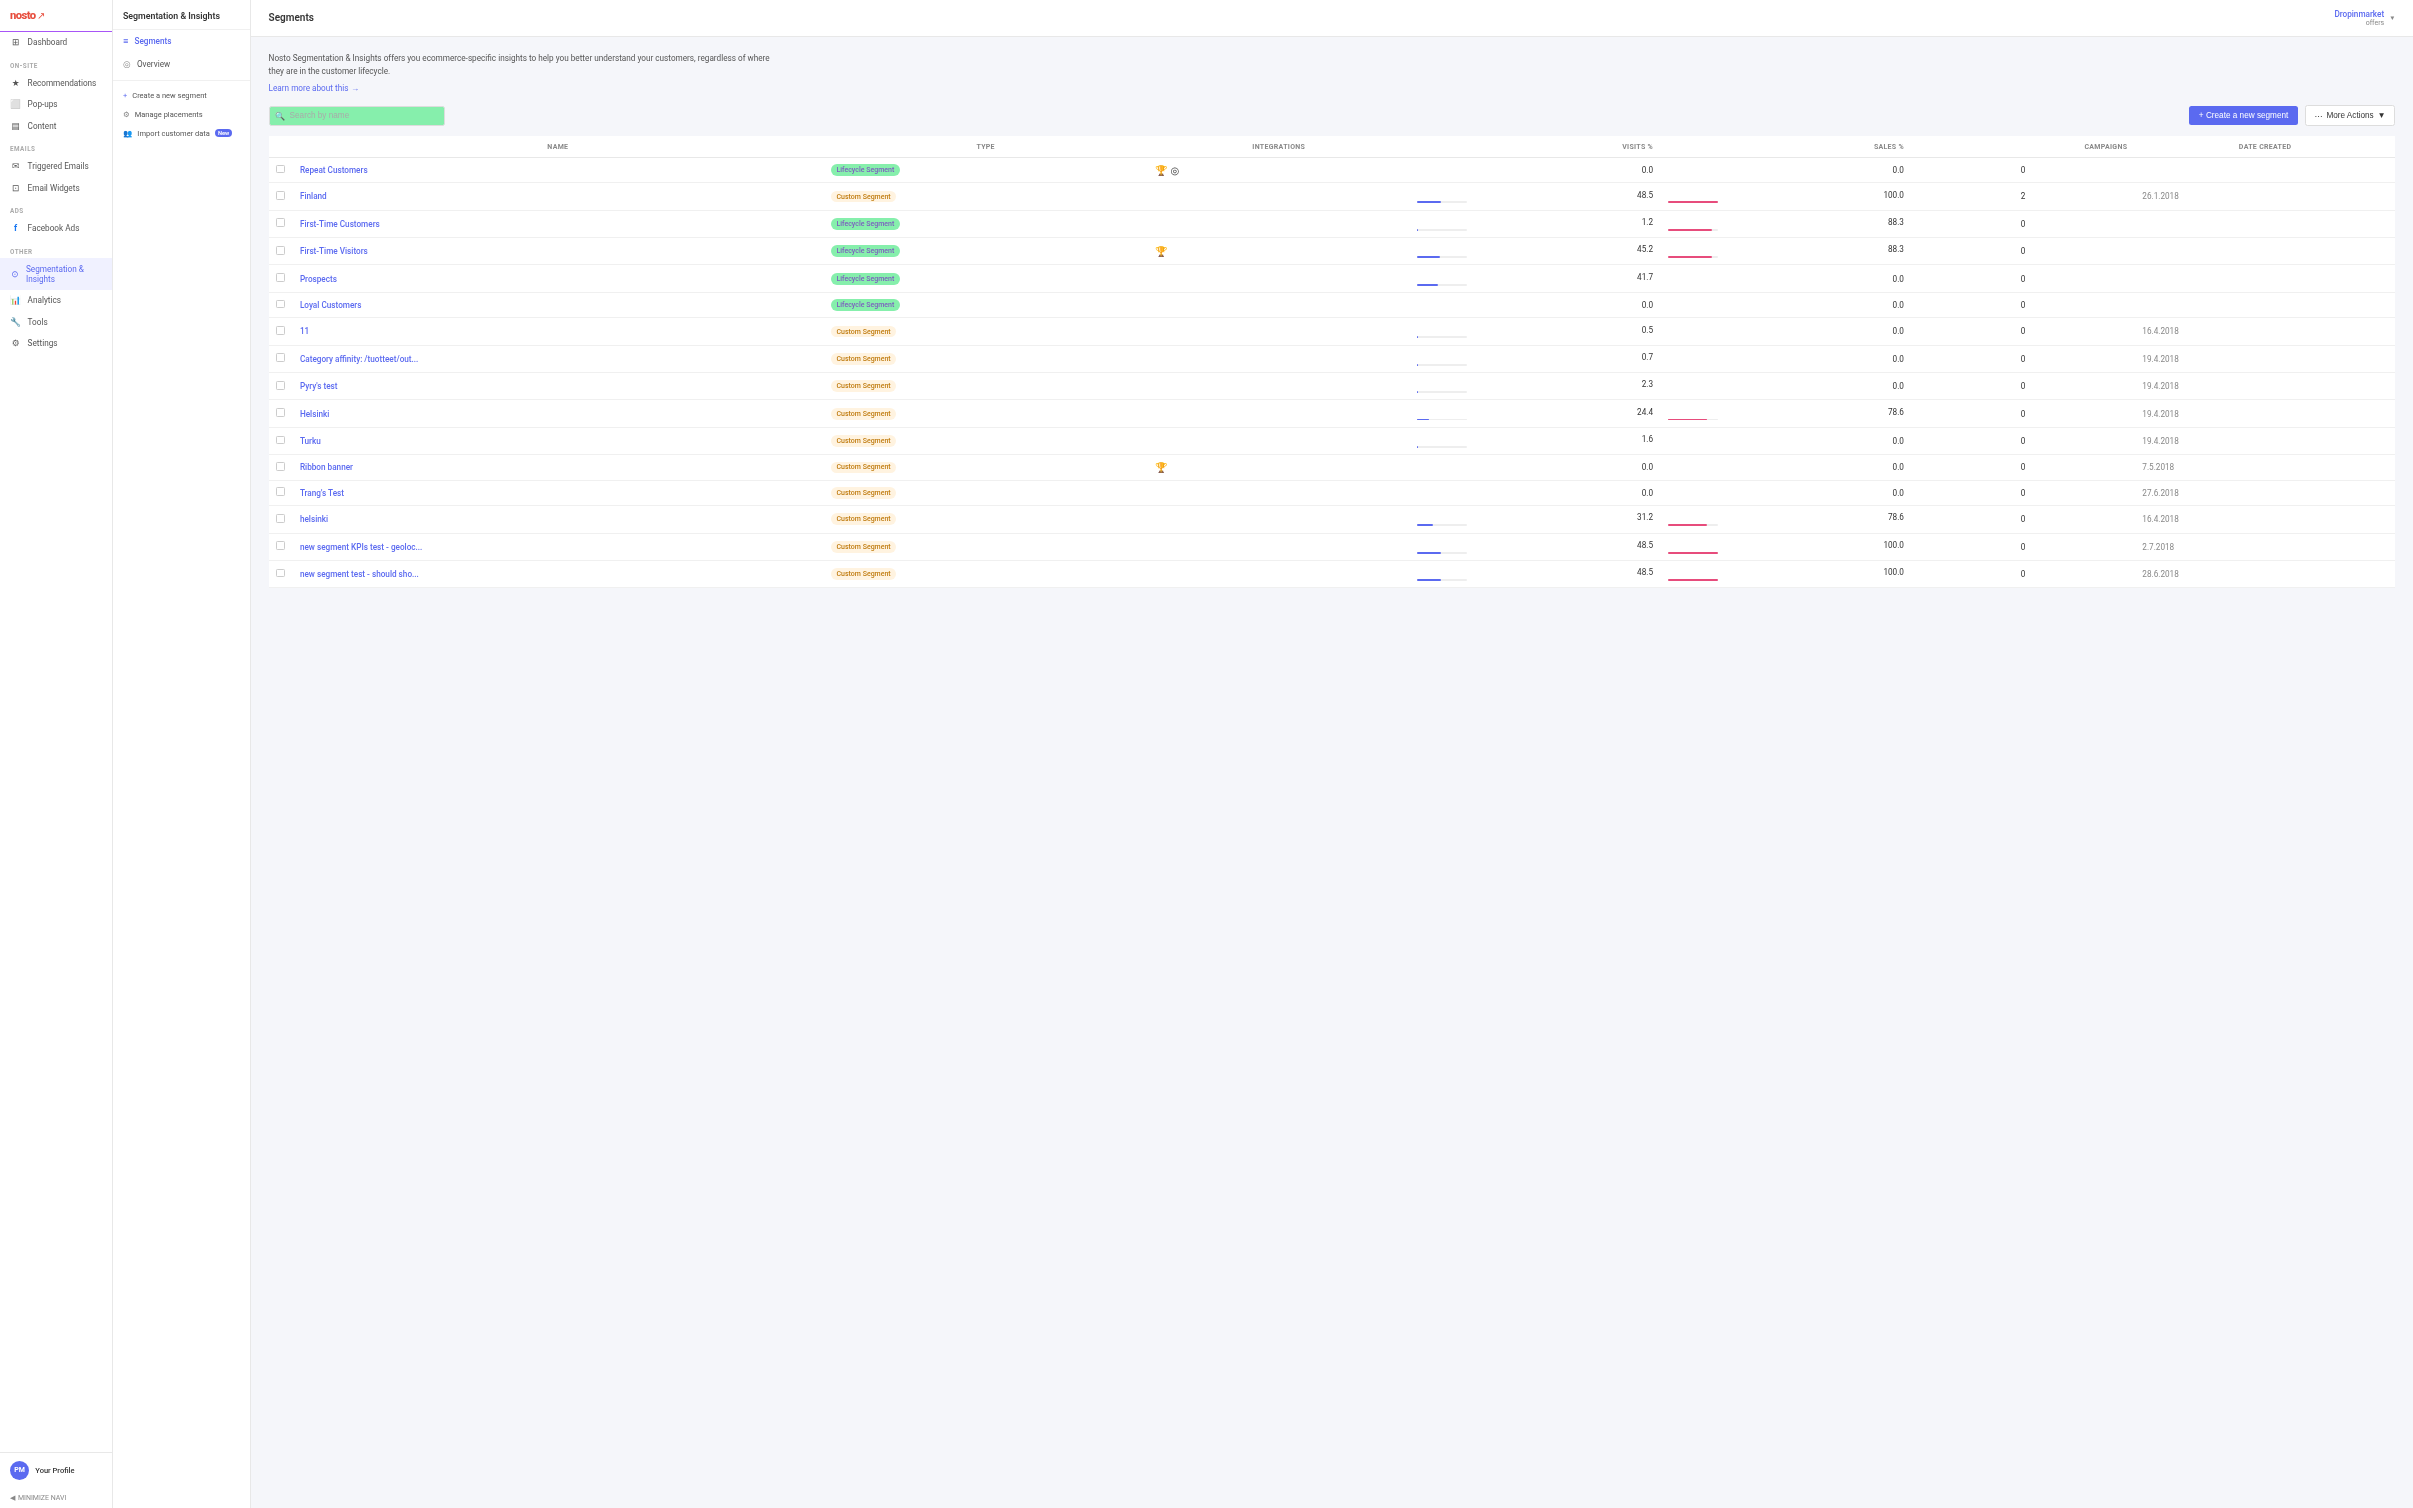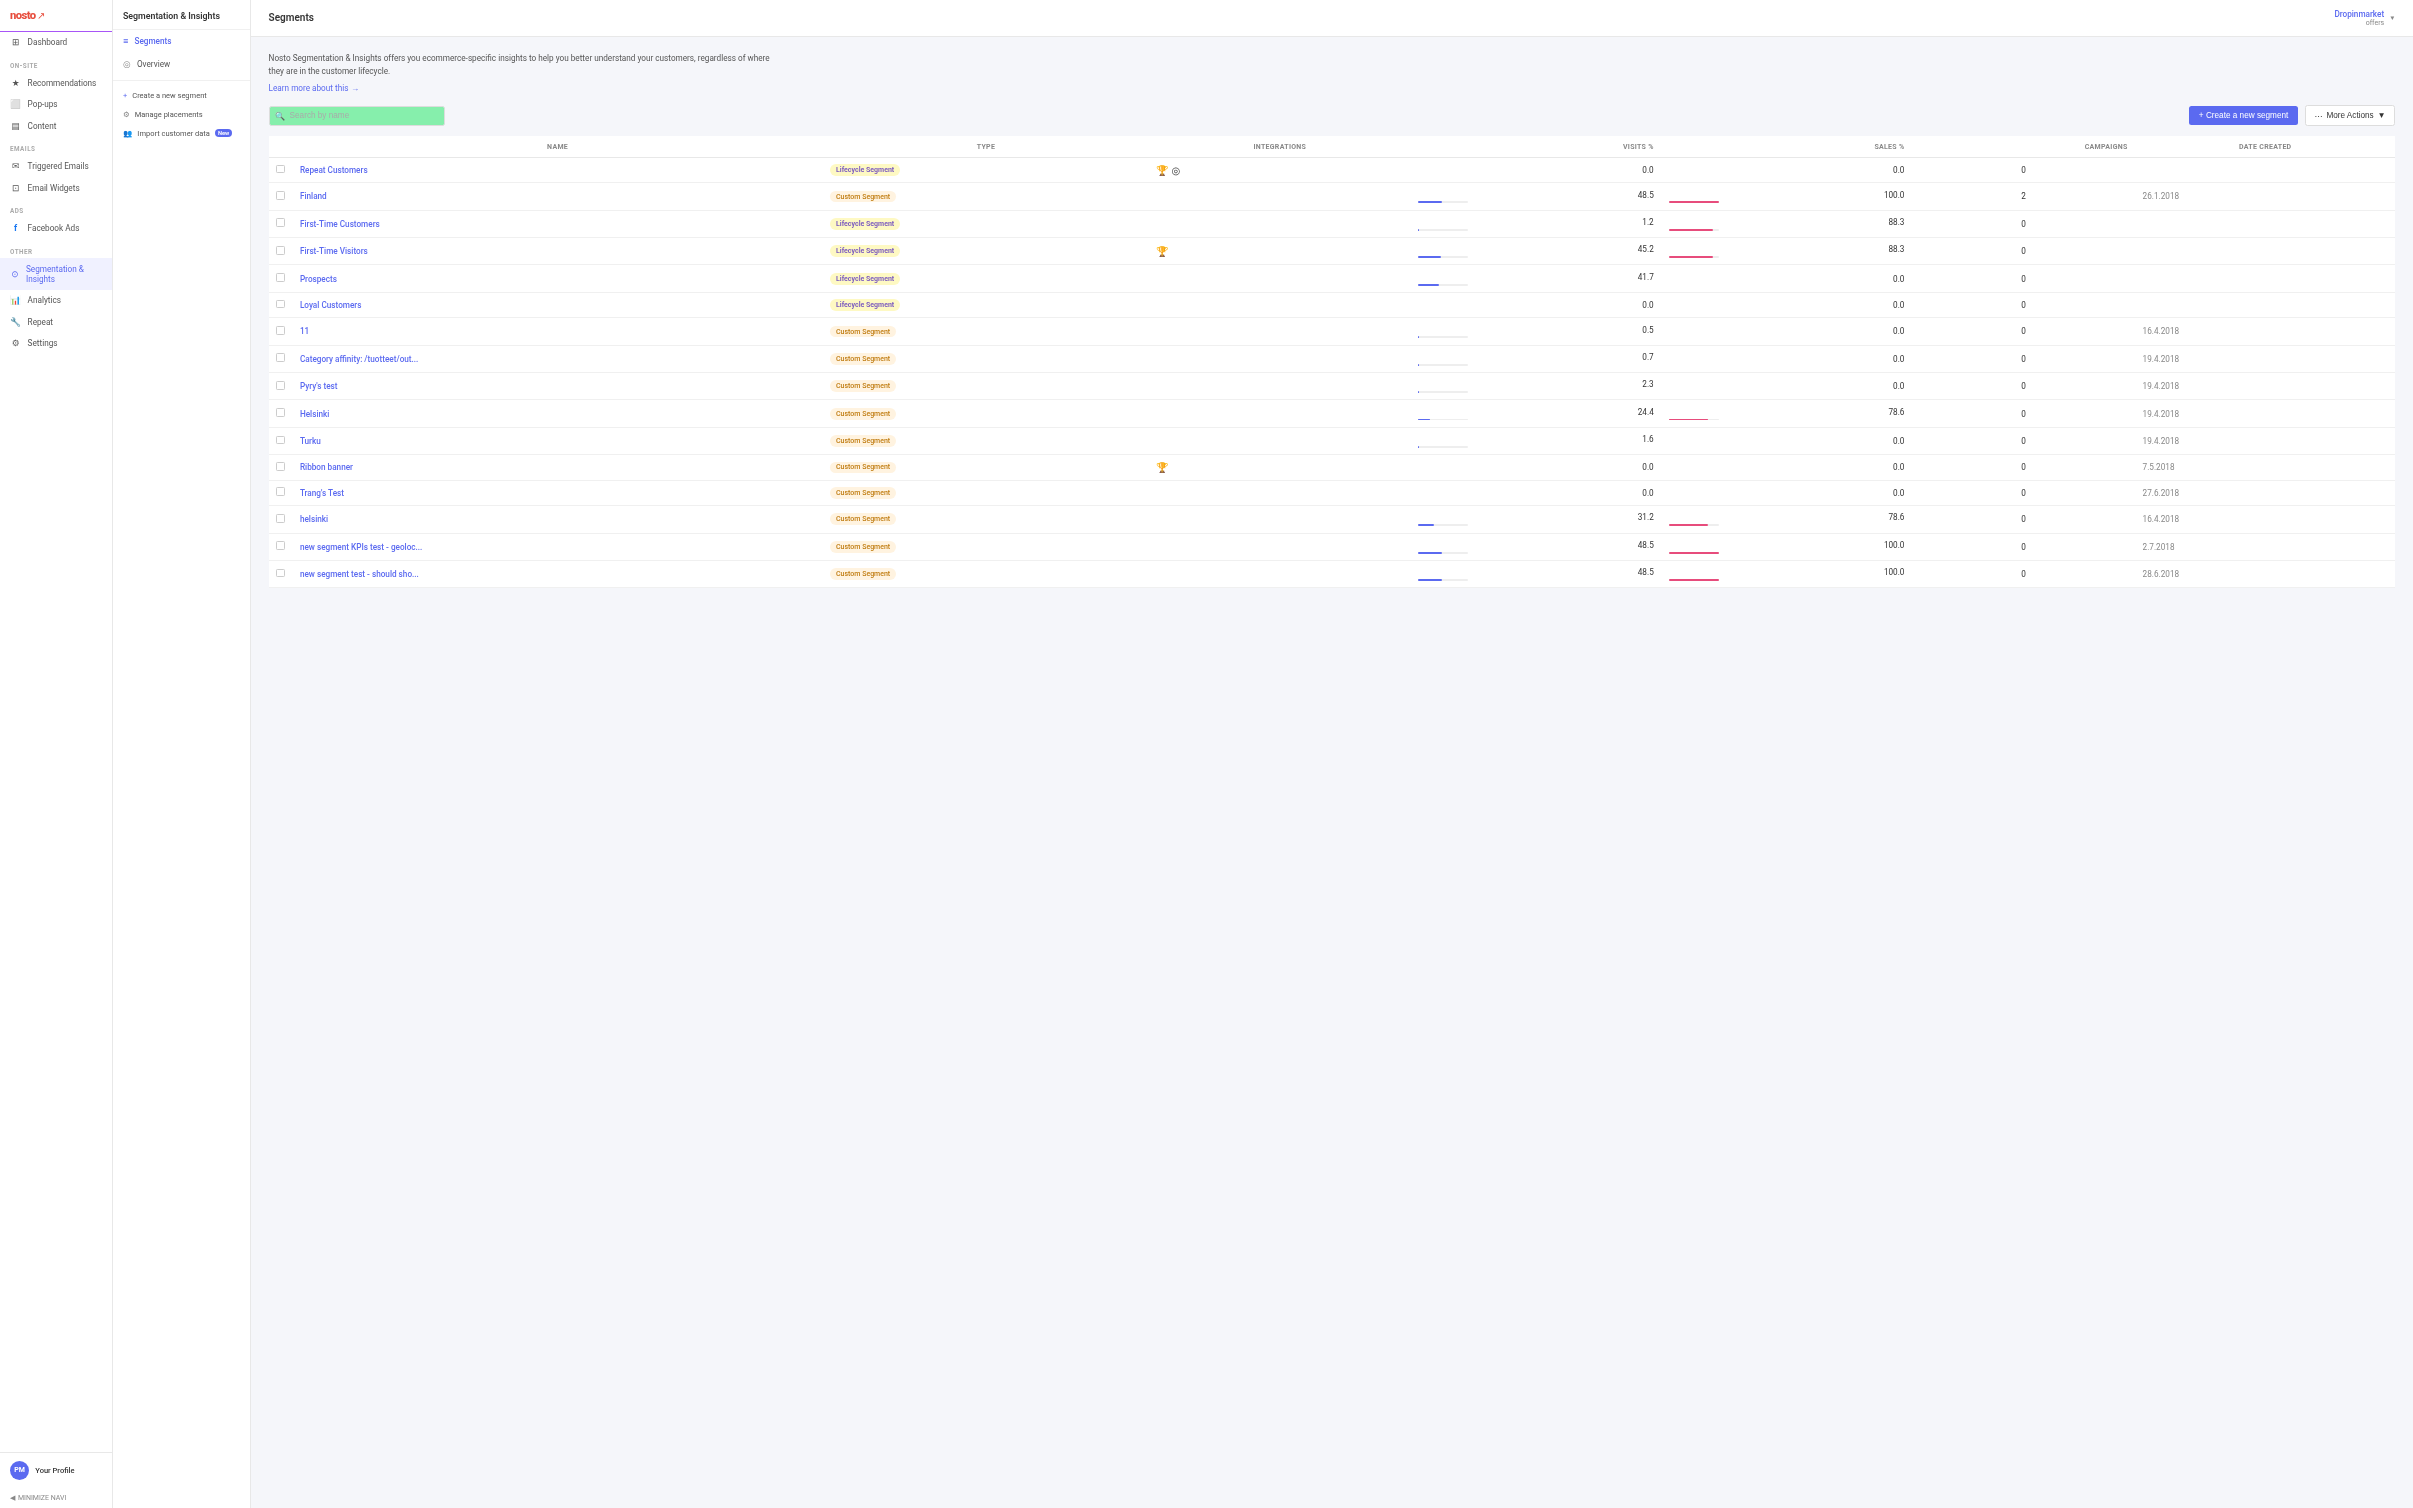--- a/index.html
+++ b/index.html
@@ -52,21 +52,21 @@
     .more-actions-btn { border: 0.6px solid #ddd; background: #fff; color: #333; border-radius: 2.5px; padding: 4.4px 8.8px; font-size: 8.2px; cursor: pointer; display: flex; align-items: center; gap: 3.8px; }
     .toolbar-right { display: flex; gap: 6.3px; align-items: center; }
 
     
     .segments-table { width: 100%; border-collapse: collapse; margin-top: 10px; background: #fff; }
     .segments-table th { font-size: 7px; font-weight: 700; color: #888; text-transform: uppercase; letter-spacing: 0.3px; padding: 6.3px 7.5px; border-bottom: 1.3px solid #e8e8e8; text-align: center; white-space: nowrap; }
     .segments-table th.right { text-align: right; }
     .segments-table td { padding: 6.3px 7.5px; border-bottom: 0.6px solid #f0f0f0; vertical-align: middle; font-size: 8.2px; }
     .segment-name-link { color: #5b6af0; cursor: pointer; font-weight: 500; }
     .tag { display: inline-block; padding: 1.9px 5.7px; border-radius: 7.5px; font-size: 7px; font-weight: 500; }
-    .tag-lifecycle { background: #fef9c3; color: #7c5cbf; font-weight: bold; }
+    .tag-lifecycle { background: #86efac; color: #7c5cbf; }
     .tag-custom { background: #fff3e0; color: #c07c10; }
     .checkbox { width: 8.8px; height: 8.8px; border: 0.6px solid #ccc; border-radius: 1.3px; display: inline-block; cursor: pointer; }
     .num-cell { text-align: right; color: #333; font-size: 8.2px; }
     .bar-wrap { height: 1.9px; background: #eee; border-radius: 1.3px; margin-top: 1.9px; width: 50px; }
     .bar-blue { height: 1.9px; background: #5b6af0; border-radius: 1.3px; }
     .bar-pink { height: 1.9px; background: #e74c7c; border-radius: 1.3px; margin-top: 1.3px; }
     .campaigns-cell { text-align: center; color: #333; }
     .date-cell { color: #888; white-space: nowrap; font-size: 7.5px; }
     .integration-icons { display: flex; gap: 2.5px; align-items: center; }
     .int-icon { font-size: 10px; }
@@ -119,21 +119,21 @@
   <div class="sidebar-item active">
     <span class="icon">⊙</span>
     <span>Segmentation &amp; Insights</span>
   </div>
   <div class="sidebar-item">
     <span class="icon">📊</span>
     <span>Analytics</span>
   </div>
   <div class="sidebar-item">
     <span class="icon">🔧</span>
-    <span>Repeat</span>
+    <span>Tools</span>
   </div>
   <div class="sidebar-item">
     <span class="icon">⚙</span>
     <span>Settings</span>
   </div>
 
   <div class="sidebar-bottom">
     <div class="profile-row">
       <div class="avatar">PM</div>
       <span class="profile-name">Your Profile</span>

